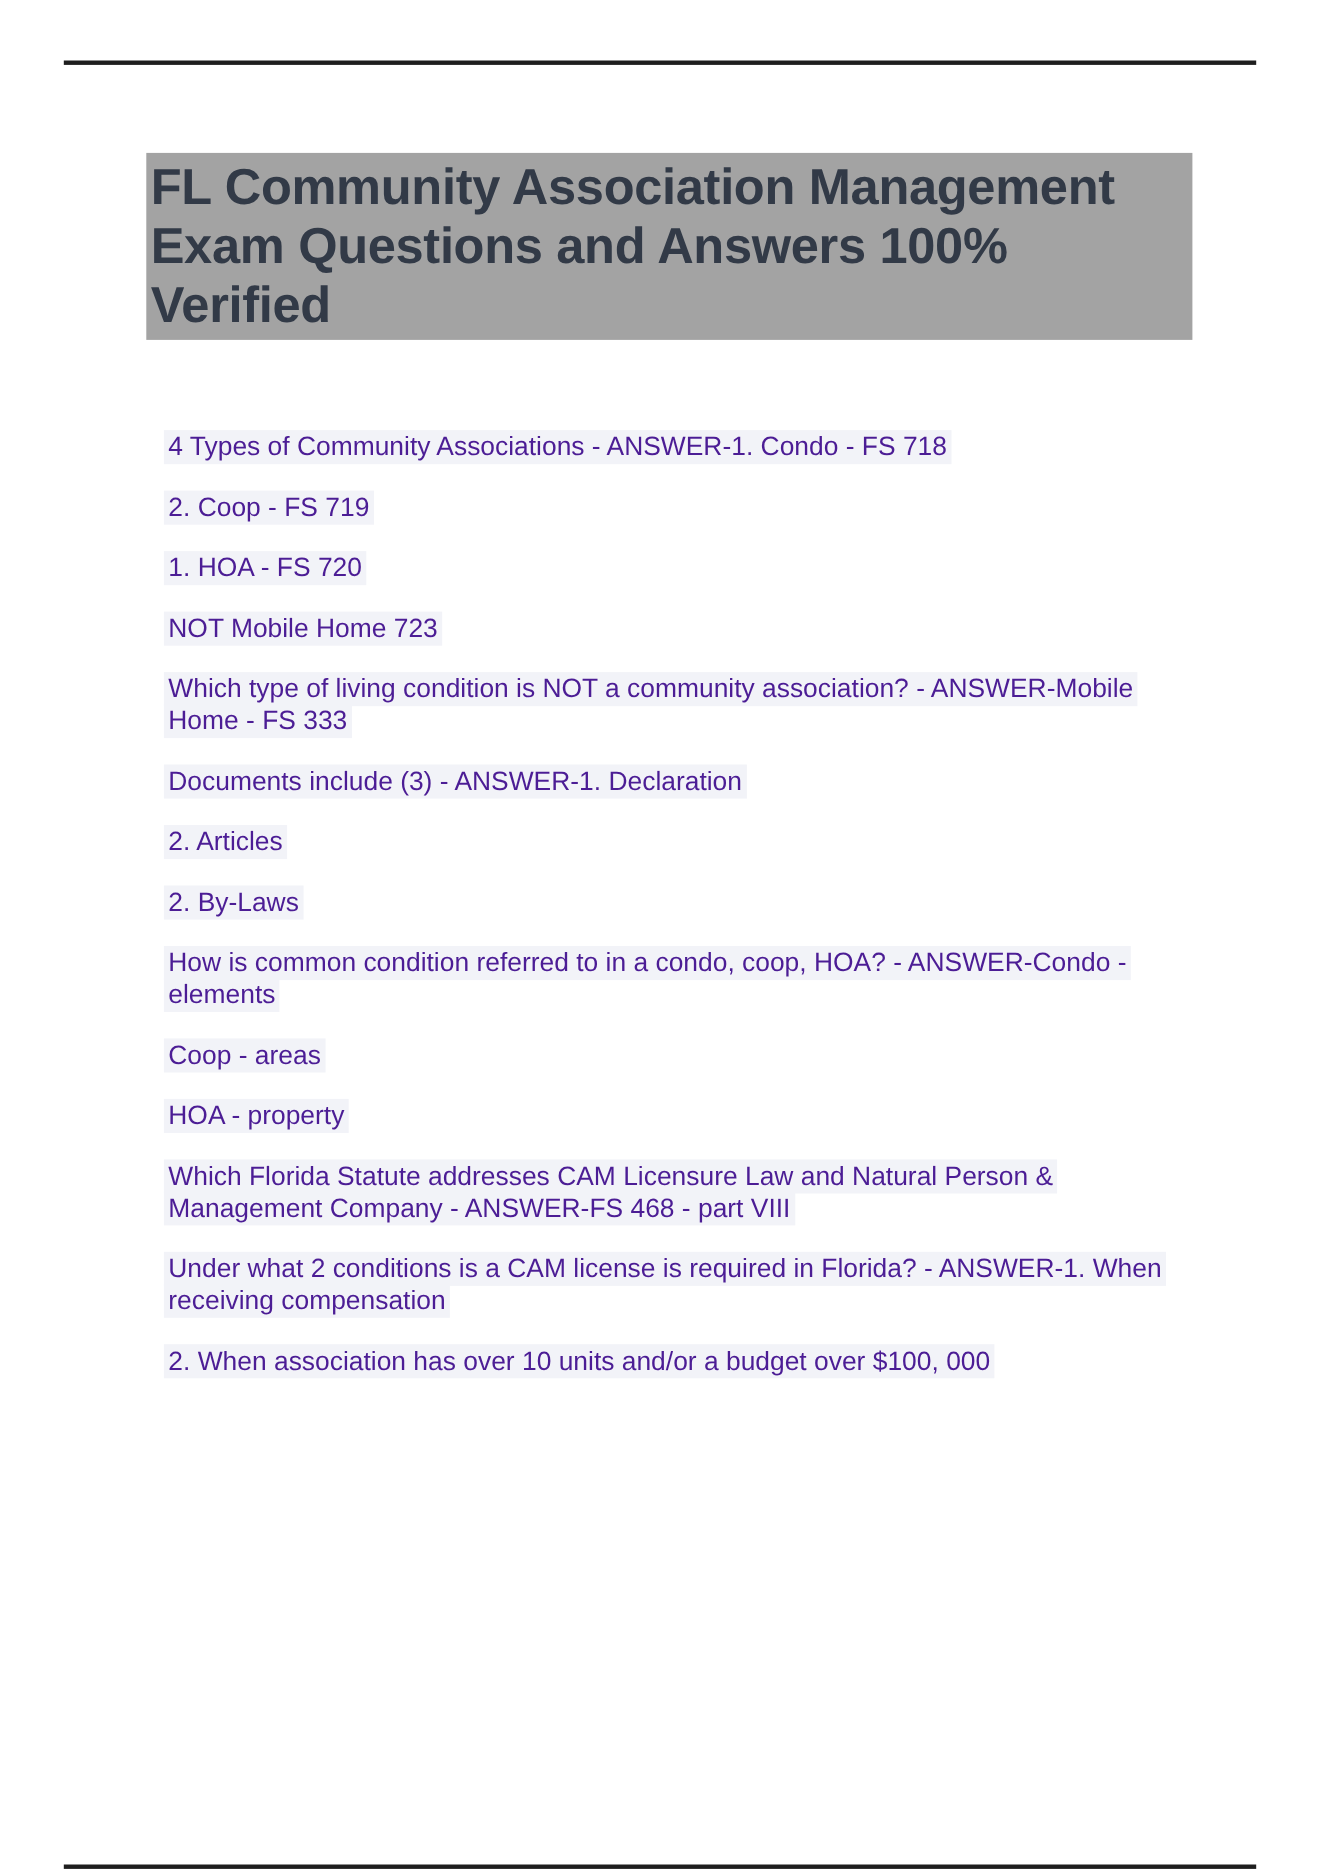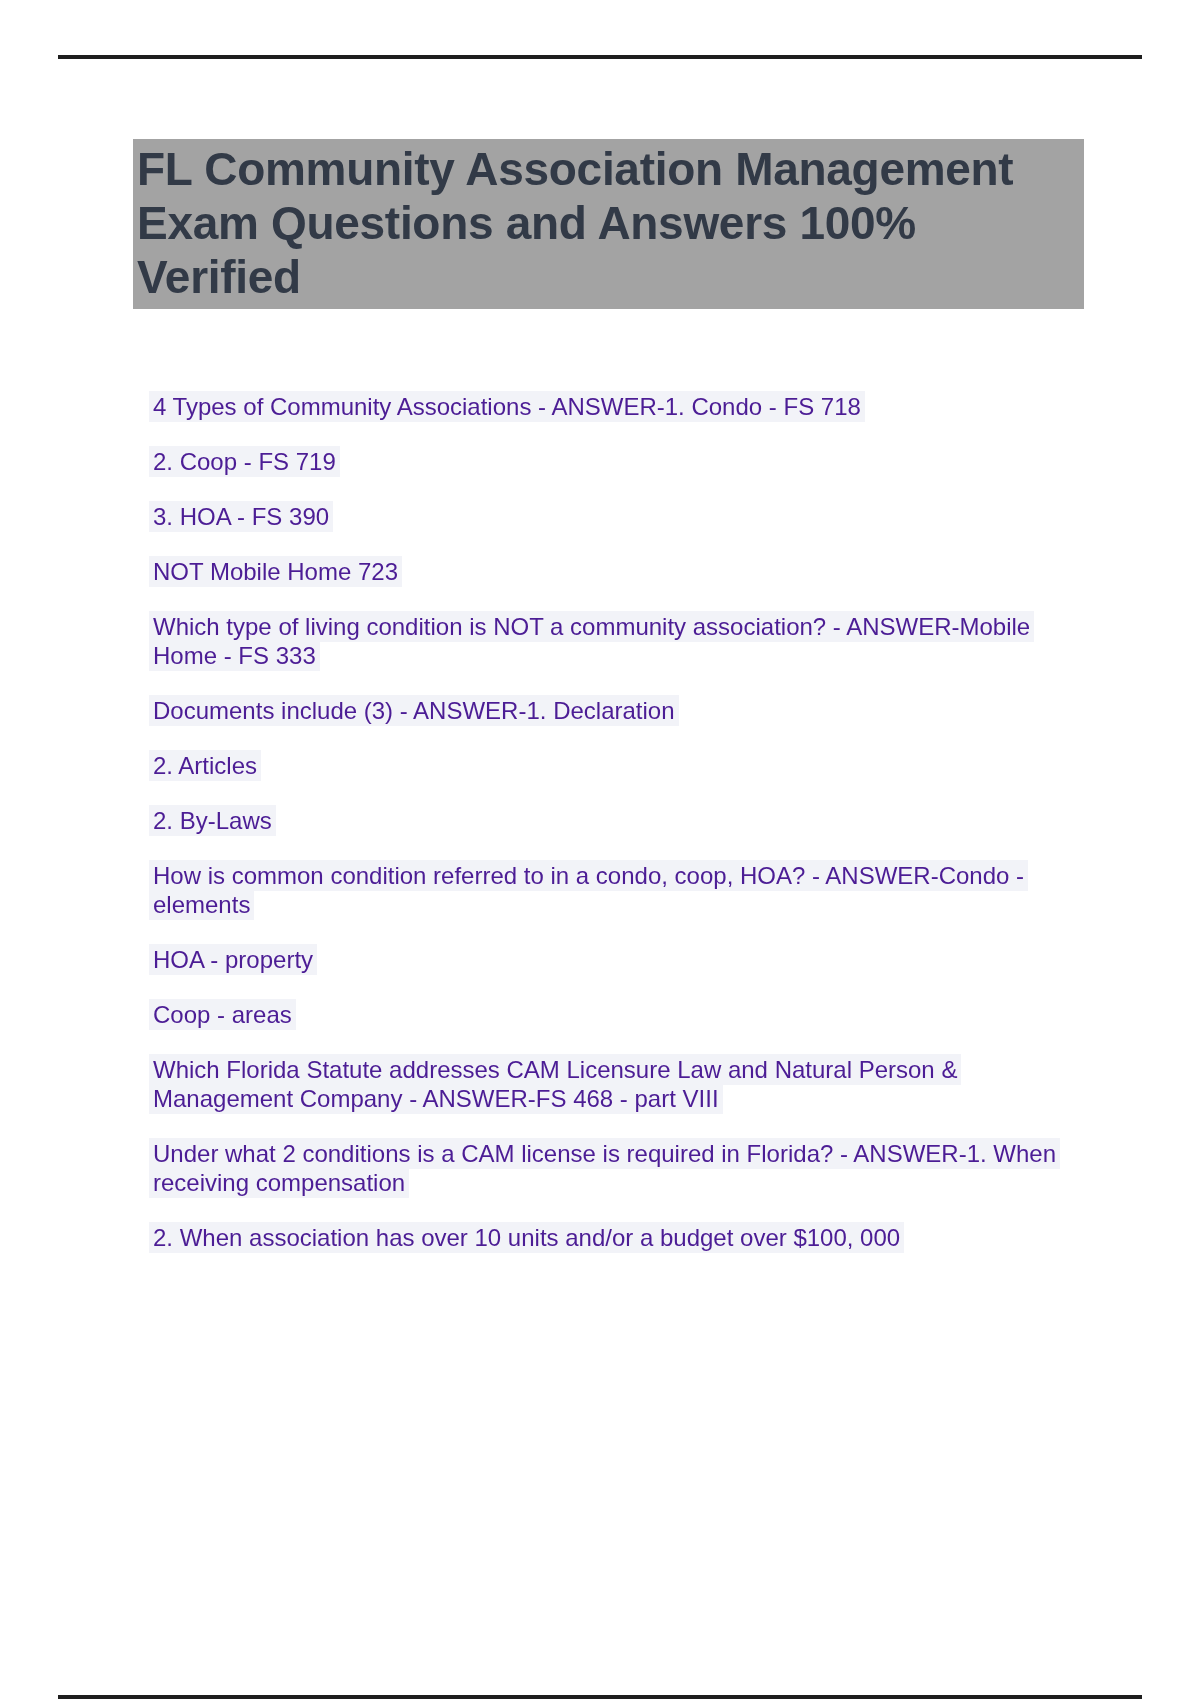--- a/index.html
+++ b/index.html
@@ -64,29 +64,29 @@
 
 <div class="page">
 
   <div class="rule rule-top"></div>
 
   <h1 class="doc-title">FL Community Association Management Exam Questions and Answers 100% Verified</h1>
 
   <div class="doc-body">
       <p><span class="hl">4 Types of Community Associations - ANSWER-1. Condo - FS 718</span></p>
       <p><span class="hl">2. Coop - FS 719</span></p>
-      <p><span class="hl">3. HOA - FS 390</span></p>
+      <p><span class="hl">1. HOA - FS 720</span></p>
       <p><span class="hl">NOT Mobile Home 723</span></p>
       <p><span class="hl">Which type of living condition is NOT a community association? - ANSWER-Mobile Home - FS 333</span></p>
       <p><span class="hl">Documents include (3) - ANSWER-1. Declaration</span></p>
       <p><span class="hl">2. Articles</span></p>
       <p><span class="hl">2. By-Laws</span></p>
       <p><span class="hl">How is common condition referred to in a condo, coop, HOA? - ANSWER-Condo - elements</span></p>
+      <p><span class="hl">Coop - areas</span></p>
       <p><span class="hl">HOA - property</span></p>
-      <p><span class="hl">Coop - areas</span></p>
       <p><span class="hl">Which Florida Statute addresses CAM Licensure Law and Natural Person &amp; Management Company - ANSWER-FS 468 - part VIII</span></p>
       <p><span class="hl">Under what 2 conditions is a CAM license is required in Florida? - ANSWER-1. When receiving compensation</span></p>
       <p><span class="hl">2. When association has over 10 units and/or a budget over $100, 000</span></p>
     </div>
 
   <div class="rule rule-bottom"></div>
 
 </div>
 
 </body></html>

